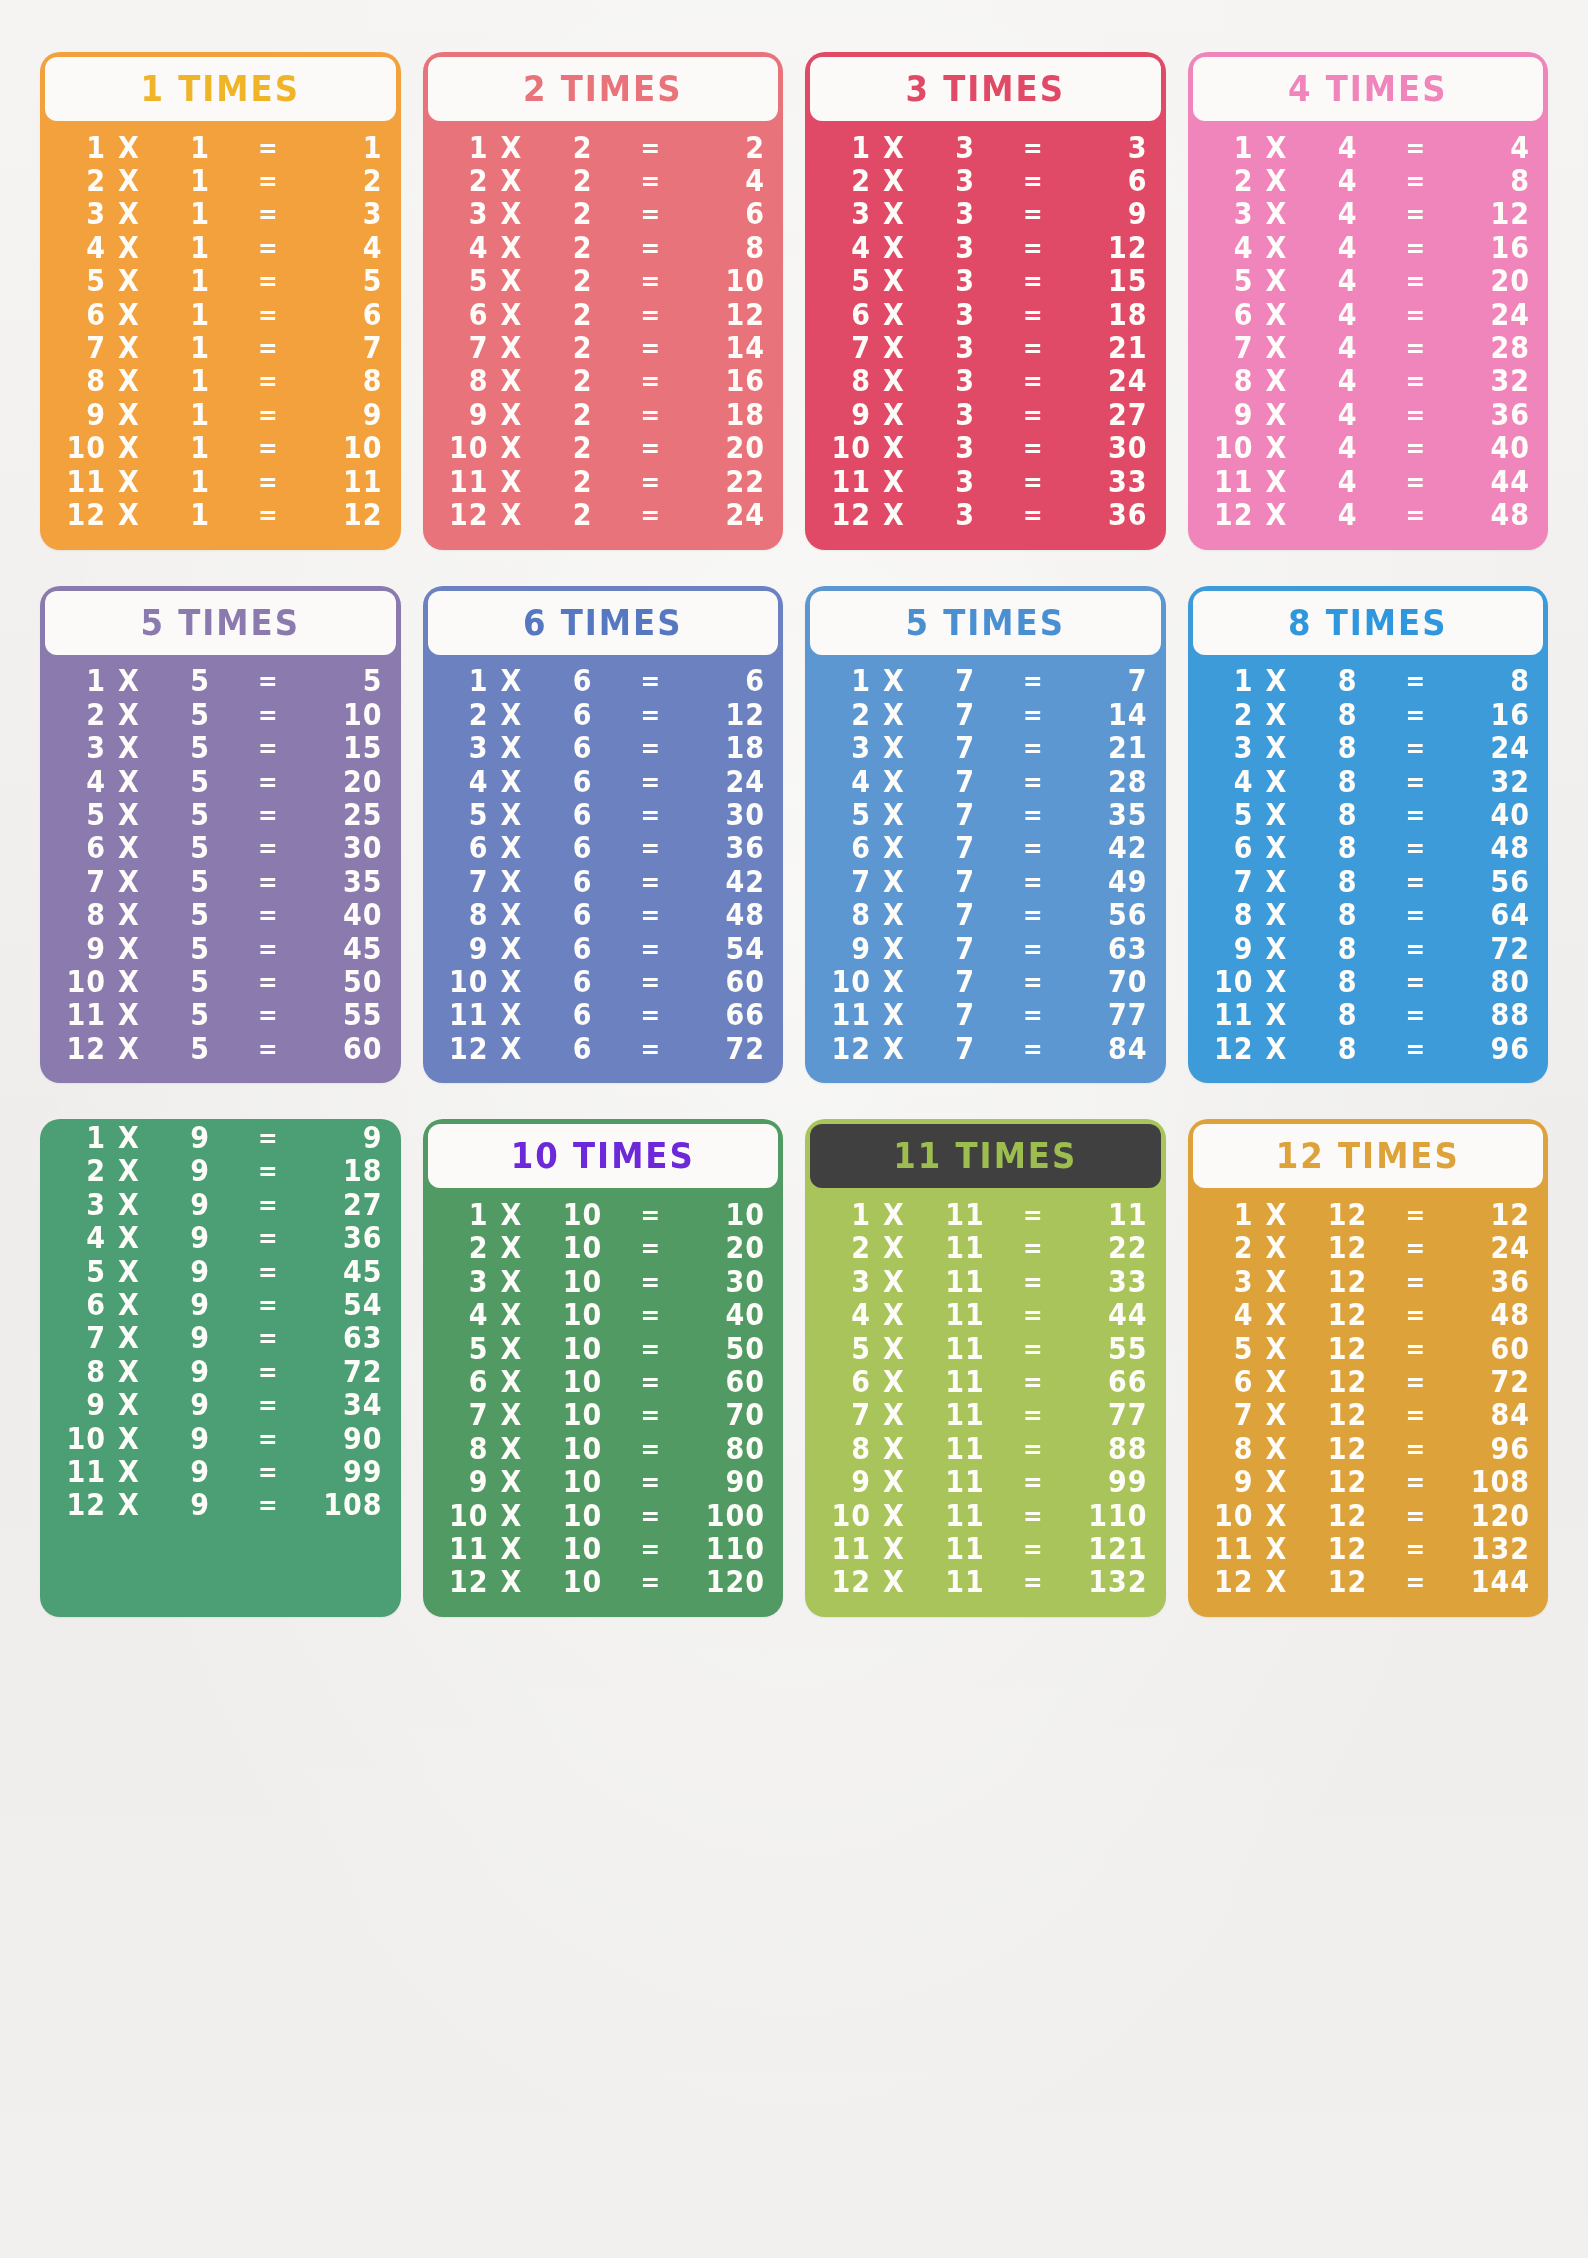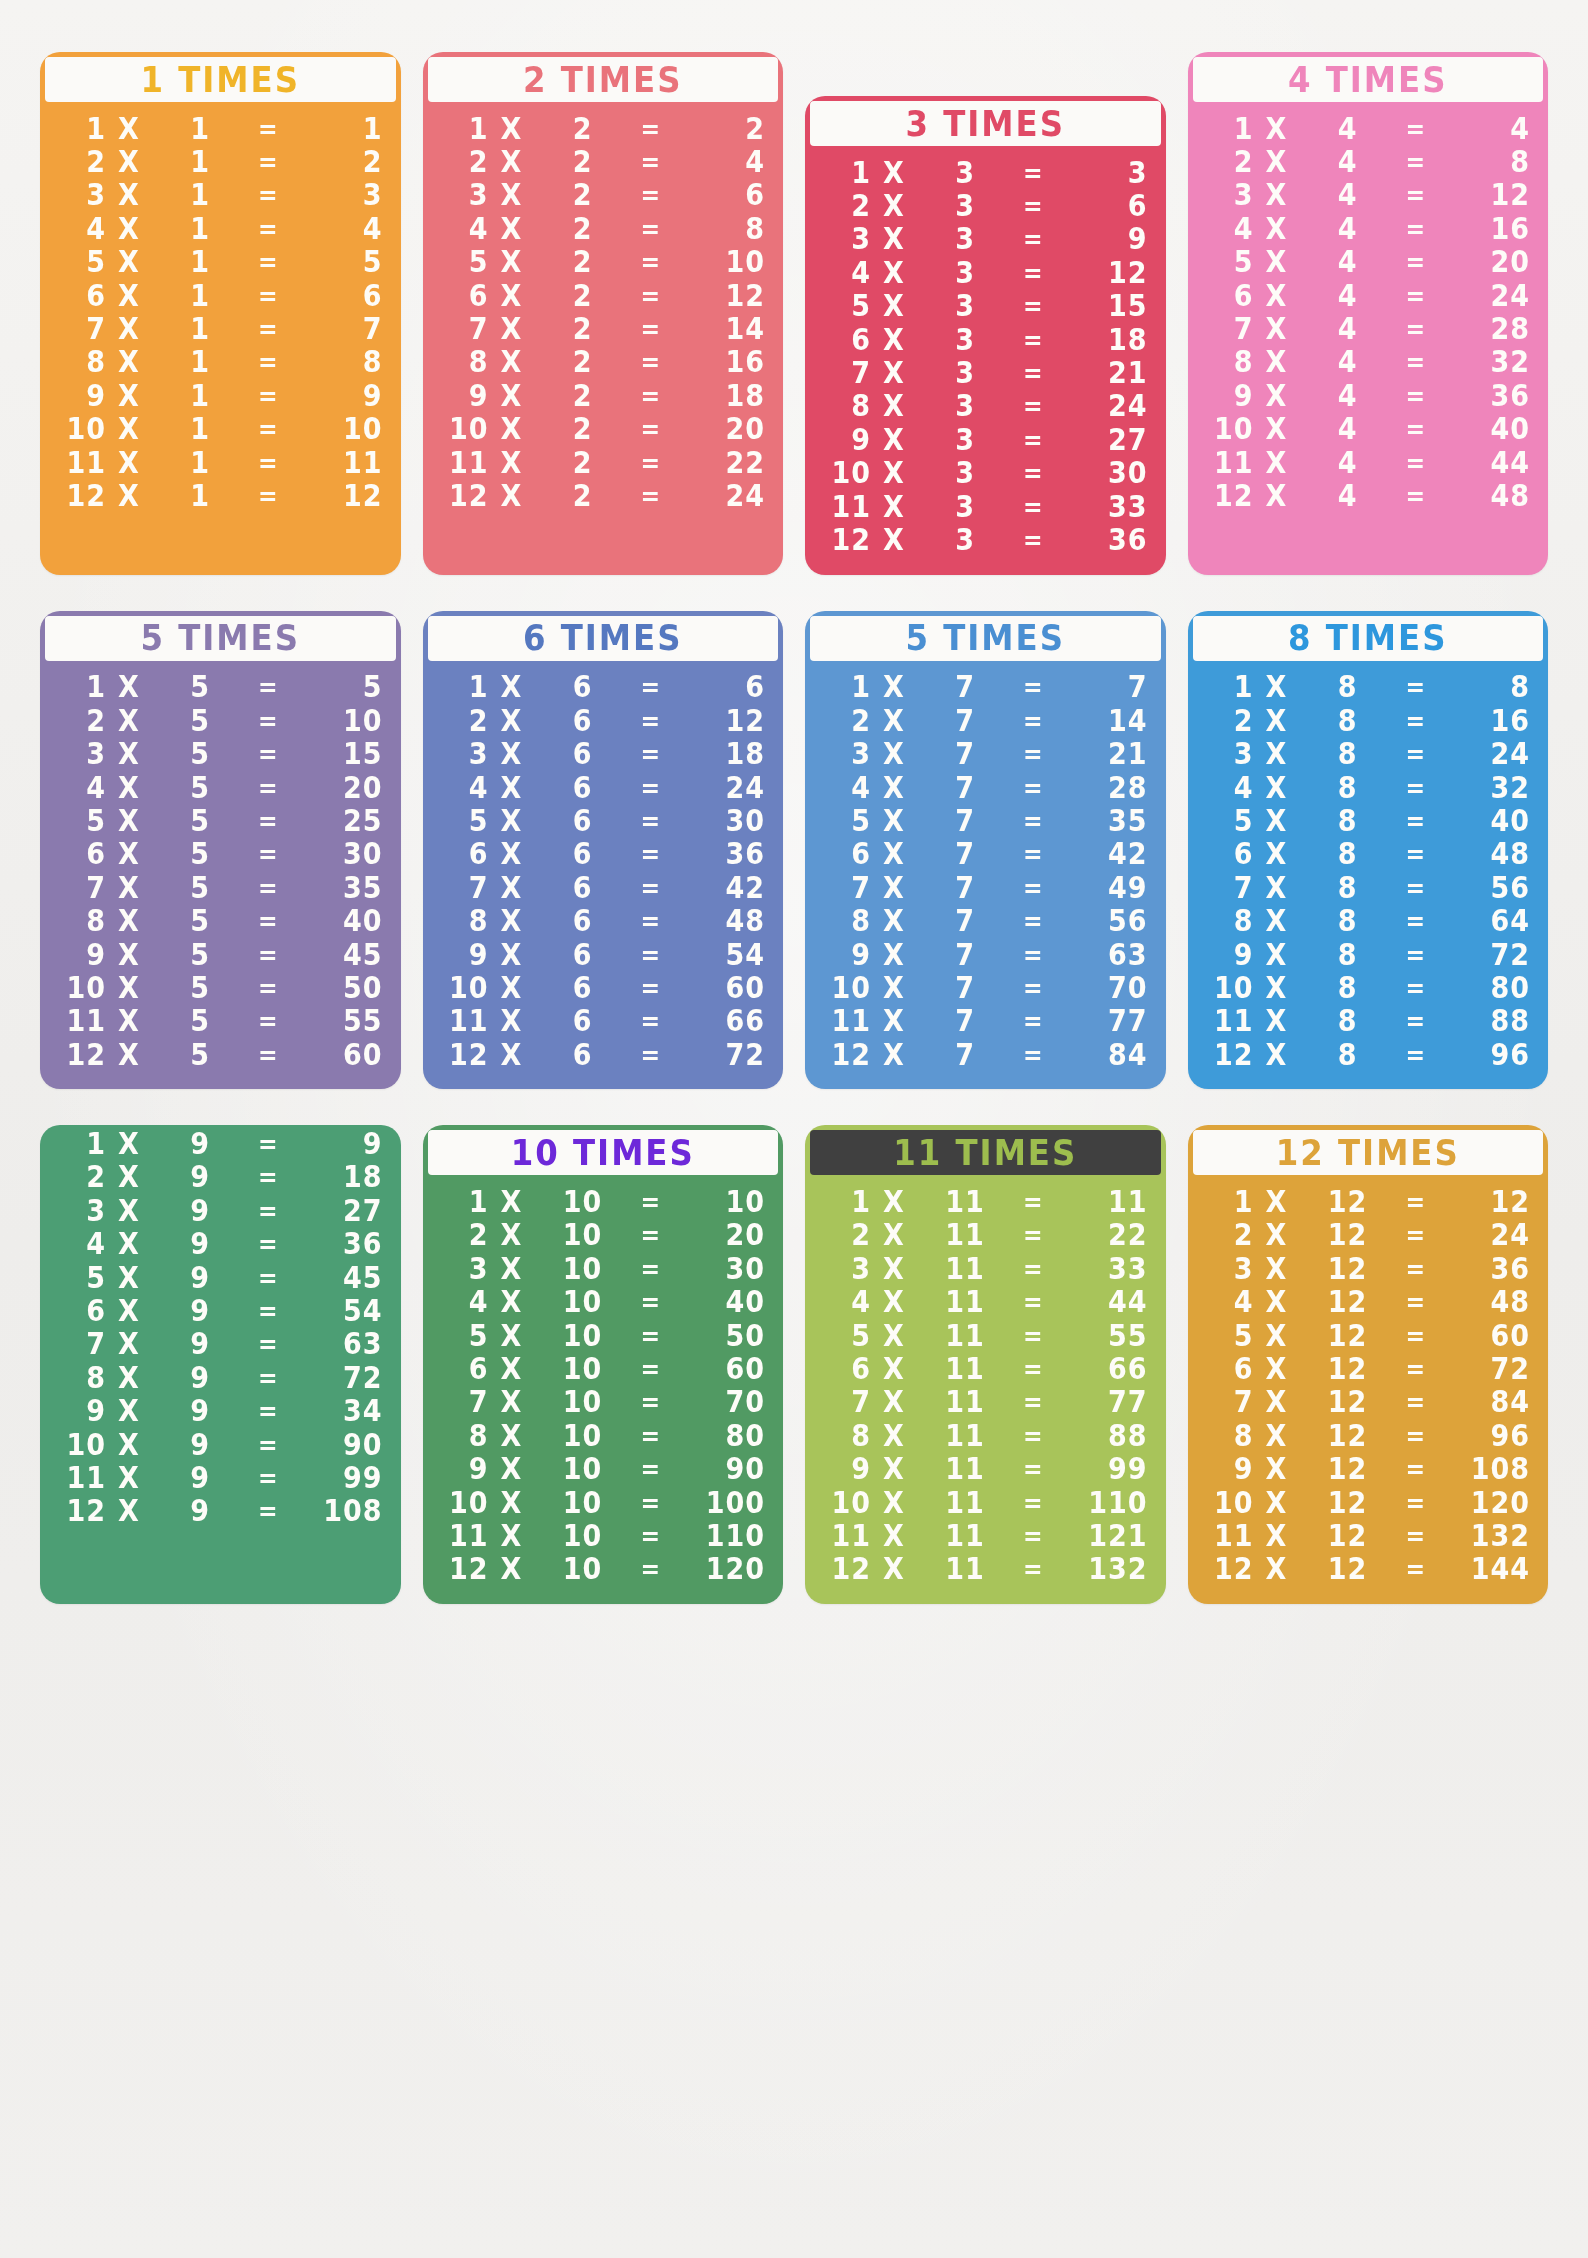--- a/index.html
+++ b/index.html
@@ -65,23 +65,23 @@
   .card {
     border-radius: 20px;
     padding: 0 0 14px 0;
     position: relative;
     overflow: hidden;
     box-shadow: 0 1px 2px rgba(0,0,0,0.06);
   }
 
   .card-header {
     background: #fbfaf8;
-    border-radius: 4px;
+    border-radius: 12px;
     margin: 5px 5px 8px 5px;
-    height: 45px;
+    height: 64px;
     display: flex;
     align-items: center;
     justify-content: center;
   }
   .card-header-label {
     font-family: "Liberation Sans Narrow", "DejaVu Sans Condensed", "Liberation Sans", sans-serif;
     font-weight: bold;
     font-size: 36px;
     letter-spacing: 2px;
     line-height: 1;
@@ -296,21 +296,21 @@
           </div>
           <div class="row" style="color: rgb(253, 252, 248);">
             <span class="cell-a">12</span>
             <span class="cell-op">X</span>
             <span class="cell-b">2</span>
             <span class="cell-eq">=</span>
             <span class="cell-res">24</span>
           </div>
         </div>
       </div>
-      <div class="card" style="background: rgb(224, 74, 102); margin-top: 44px;">
+      <div class="card" style="background: rgb(224, 74, 102);">
         <div class="card-header" style="background: rgb(251, 250, 248);">
           <div class="card-header-label" style="color: rgb(224, 74, 102);">3 TIMES</div>
         </div>
         <div class="rows">
           <div class="row" style="color: rgb(253, 252, 248);">
             <span class="cell-a">1</span>
             <span class="cell-op">X</span>
             <span class="cell-b">3</span>
             <span class="cell-eq">=</span>
             <span class="cell-res">3</span>

